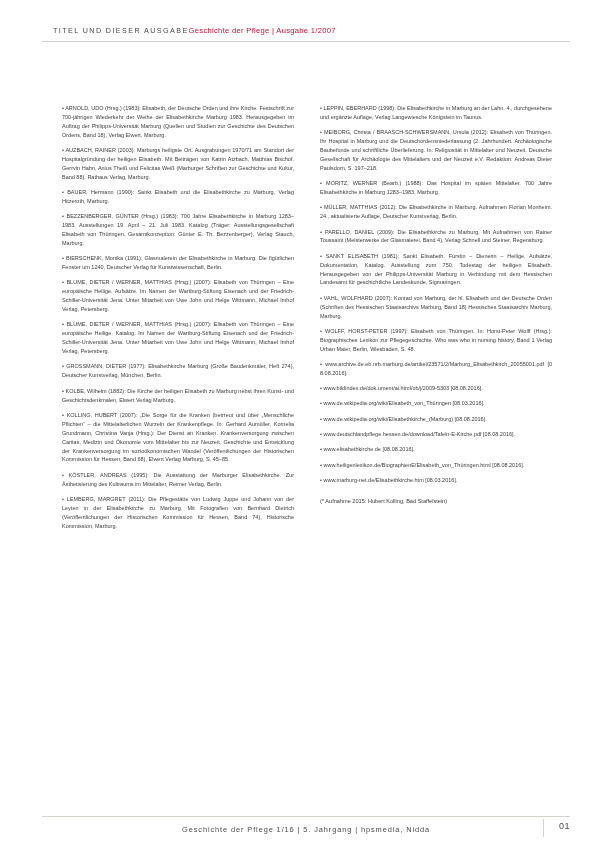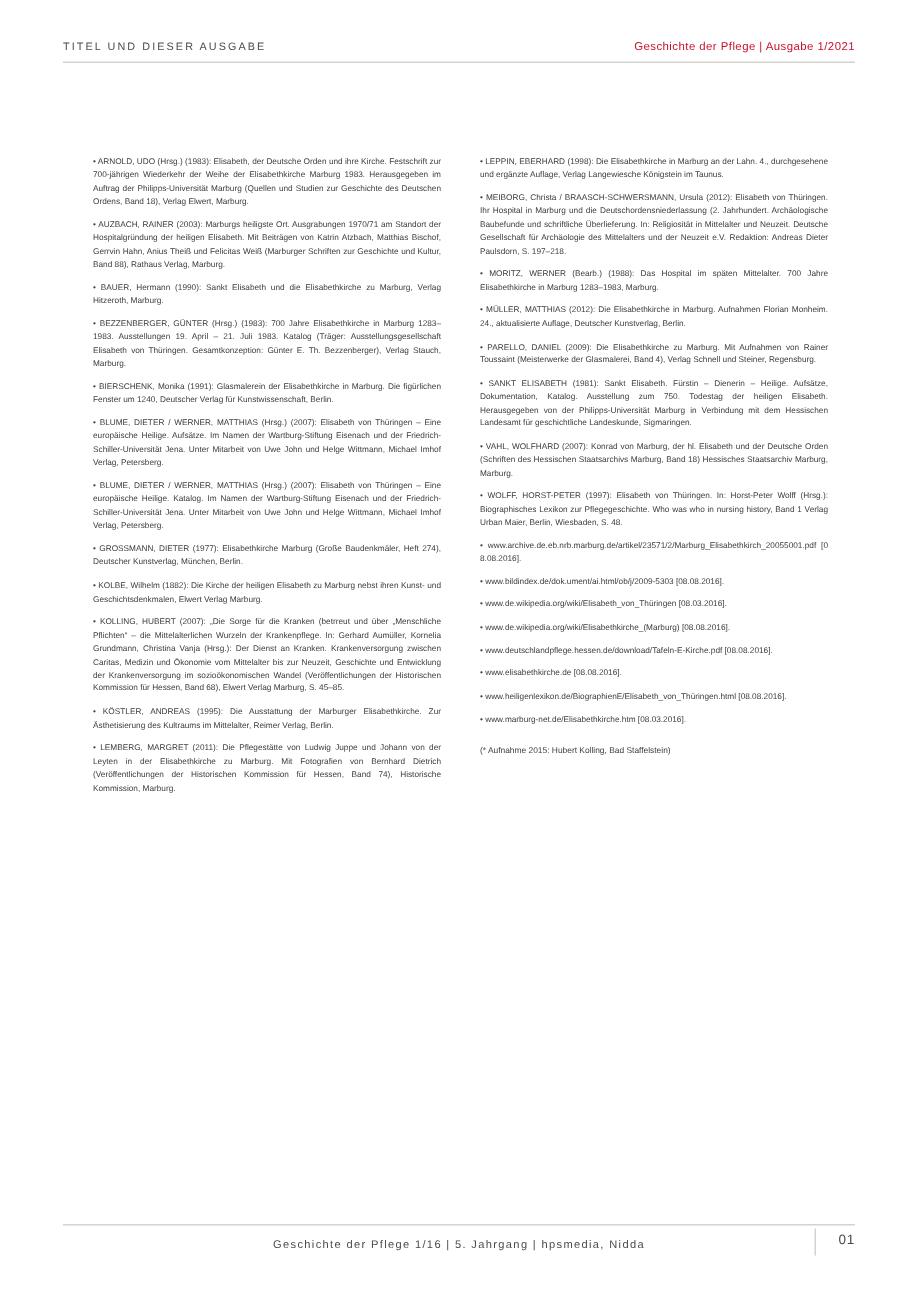--- a/index.html
+++ b/index.html
@@ -17,26 +17,25 @@
   }
   .page {
     position: absolute;
     inset: 0;
   }
 
   
   .header {
     position: absolute;
     top: 26px;
-    left: 42px;
+    left: 53px;
     right: 42px;
     height: 18px;
     display: flex;
     align-items: flex-start;
-    justify-content: space-between;
   }
   .header-left {
     font-size: 7.2px;
     letter-spacing: 1.4px;
     font-variant: small-caps;
     text-transform: uppercase;
     color: #4a4a4a;
   }
   .header-right {
     font-size: 7.6px;
@@ -135,21 +134,21 @@
     background: #d6d2cd;
   }
 </style>
 </head>
 <body>
 
 <div class="page">
 
   <div class="header">
     <div class="header-left">Titel und dieser Ausgabe</div>
-    <div class="header-right">Geschichte der Pflege | Ausgabe 1/2021</div>
+    <div class="header-right">Geschichte der Pflege | Ausgabe 1/2007</div>
   </div>
   <div class="header-rule"></div>
 
 
   <div class="columns">
 
     <div class="col">
       <div class="entry">• ARNOLD, UDO (Hrsg.) (1983): Elisabeth, der Deutsche Orden und ihre Kirche. Festschrift zur 700-jährigen Wiederkehr der Weihe der Elisabethkirche Marburg 1983. Herausgegeben im Auftrag der Philipps-Universität Marburg (Quellen und Studien zur Geschichte des Deutschen Ordens, Band 18), Verlag Elwert, Marburg.</div>
       <div class="entry">• AUZBACH, RAINER (2003): Marburgs heiligste Ort. Ausgrabungen 1970/71 am Standort der Hospitalgründung der heiligen Elisabeth. Mit Beiträgen von Katrin Atzbach, Matthias Bischof, Gerrvin Hahn, Anius Theiß und Felicitas Weiß (Marburger Schriften zur Geschichte und Kultur, Band 88), Rathaus Verlag, Marburg.</div>
       <div class="entry">• BAUER, Hermann (1990): Sankt Elisabeth und die Elisabethkirche zu Marburg, Verlag Hitzeroth, Marburg.</div>

